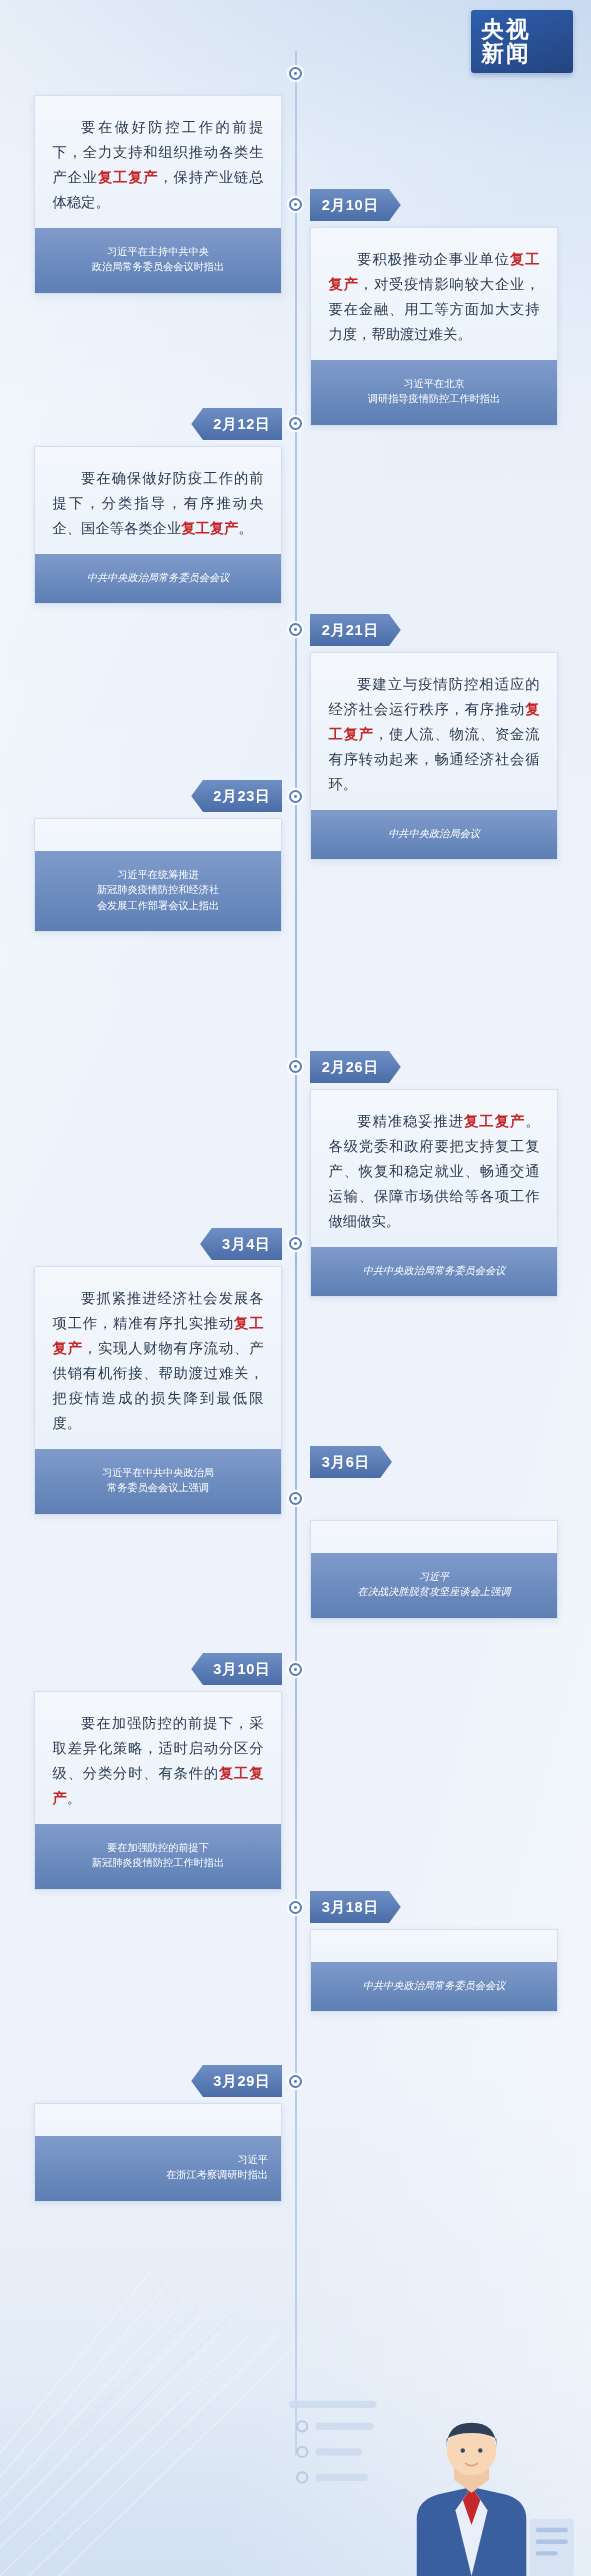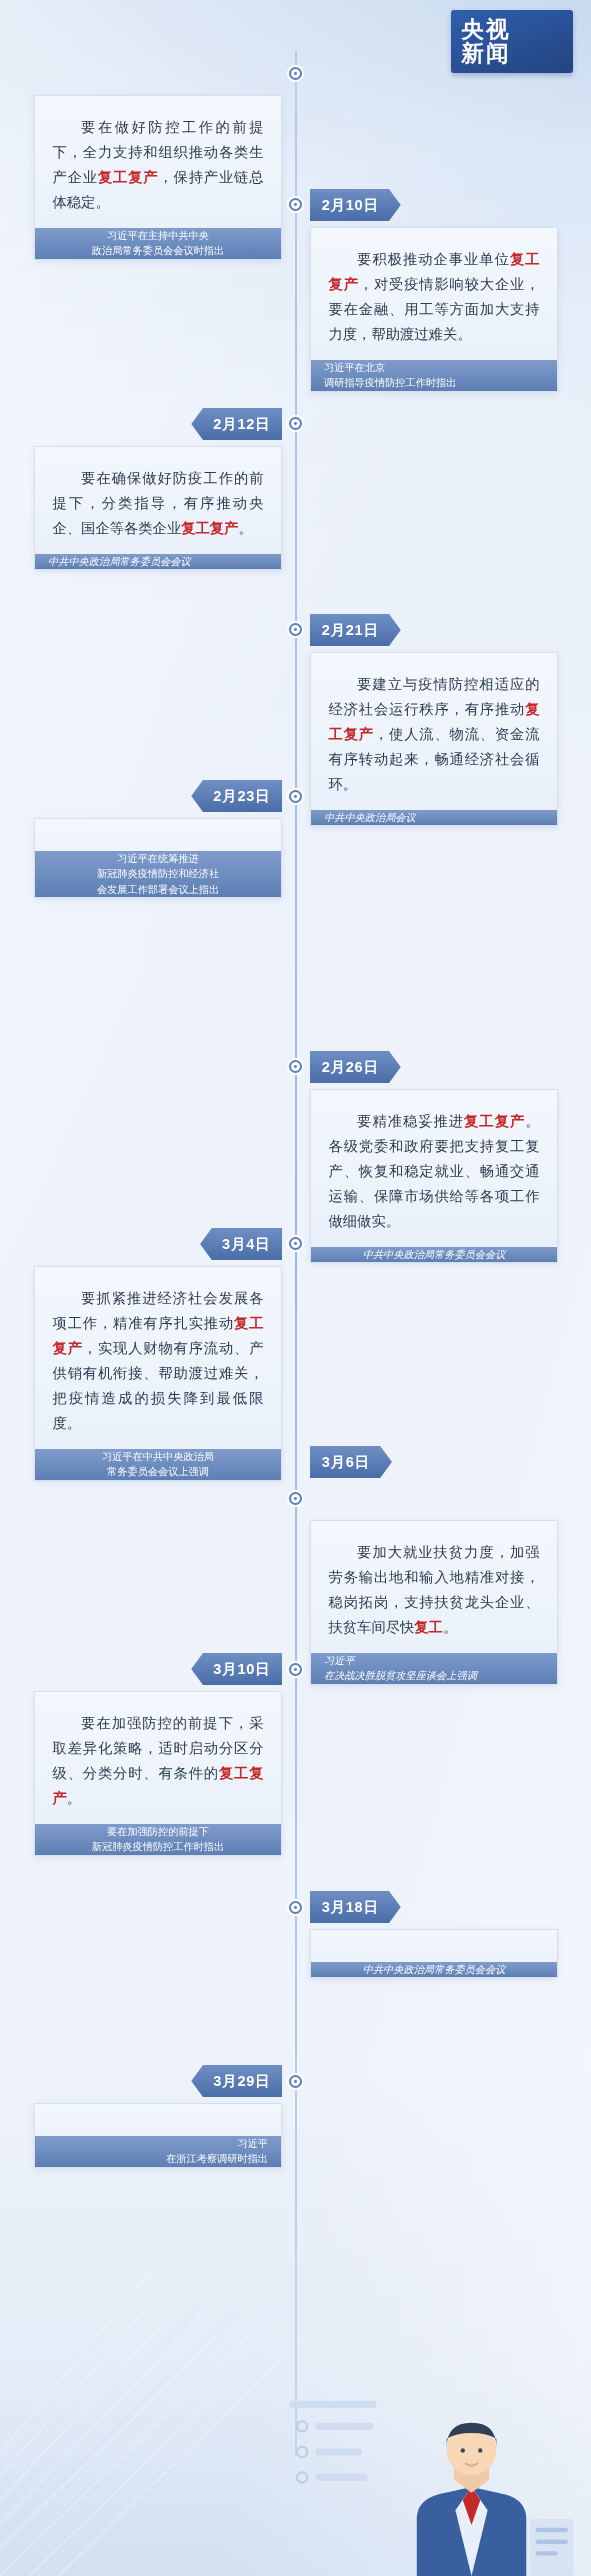--- a/index.html
+++ b/index.html
@@ -27,21 +27,21 @@
   .bg-lines {
     position: absolute; left: 0; right: 0; bottom: 0; height: 307px;
     pointer-events: none; opacity: .5;
   }
 
   
   .logo {
     position: absolute;
     right: 19px;
     top: 10.2px;
-    width: 122px;
+    width: 102px;
     height: 63px;
     background: linear-gradient(160deg, #2f5fae 0%, #23447f 100%);
     border-radius: 2.9px;
     color: #fff;
     padding: 7.3px 10.2px;
     box-shadow: 0 2.2px 5.8px rgba(25,55,110,.25);
   }
   .logo .l1, .logo .l2 {
     font-size: 22.7px;
     font-weight: bold;
@@ -122,30 +122,30 @@
     text-align: justify;
     text-indent: 2em;
     font-family: "DejaVu Sans", "Liberation Sans", sans-serif;
   }
   .card p .hl {
     color: #c4282a;
     font-weight: bold;
   }
   .attr {
     margin: 13px -17.5px 0 -17.5px;
-    padding: 0 13px;
+    padding: 17px 13px;
     background: linear-gradient(180deg, #7f9bcb 0%, #5d7fb4 100%);
     color: #ffffff;
     font-size: 10.2px;
     line-height: 15.3px;
     text-align: center;
-    font-family: Liberation Serif, serif;
+    font-family: Liberation Mono, monospace;
   }
   .attr.italic { font-style: italic; }
-  .attr.lefty { text-align: left; }
+  .attr.lefty { text-align: center; }
   .attr.righty { text-align: right; }
 
   
   .illus {
     position: absolute;
     left: 289px;
     bottom: 0;
     width: 303px;
     height: 219px;
   }
@@ -253,21 +253,20 @@
         <div class="attr">
           <div>习近平在中共中央政治局</div>
           <div>常务委员会会议上强调</div>
         </div>
       </div>
       <div class="date-flag right" style="top: 1446px;">
         <span>3月6日</span>
       </div>
       <div class="node" style="top: 1492px; left: 289px;"></div>
       <div class="card right" style="top: 1520px;">
-        <p><span>要加大就业扶贫力度，加强劳务输出地和输入地精准对接，稳岗拓岗，支持扶贫龙头企业、扶贫车间尽快</span><span class="hl">复工</span><span>。</span></p>
         <div class="attr italic lefty">
           <div>习近平</div>
           <div>在决战决胜脱贫攻坚座谈会上强调</div>
         </div>
       </div>
       <div class="date-flag left" style="top: 1653px;">
         <span>3月10日</span>
       </div>
       <div class="node" style="top: 1663px; left: 289px;"></div>
       <div class="card left" style="top: 1691px;">

